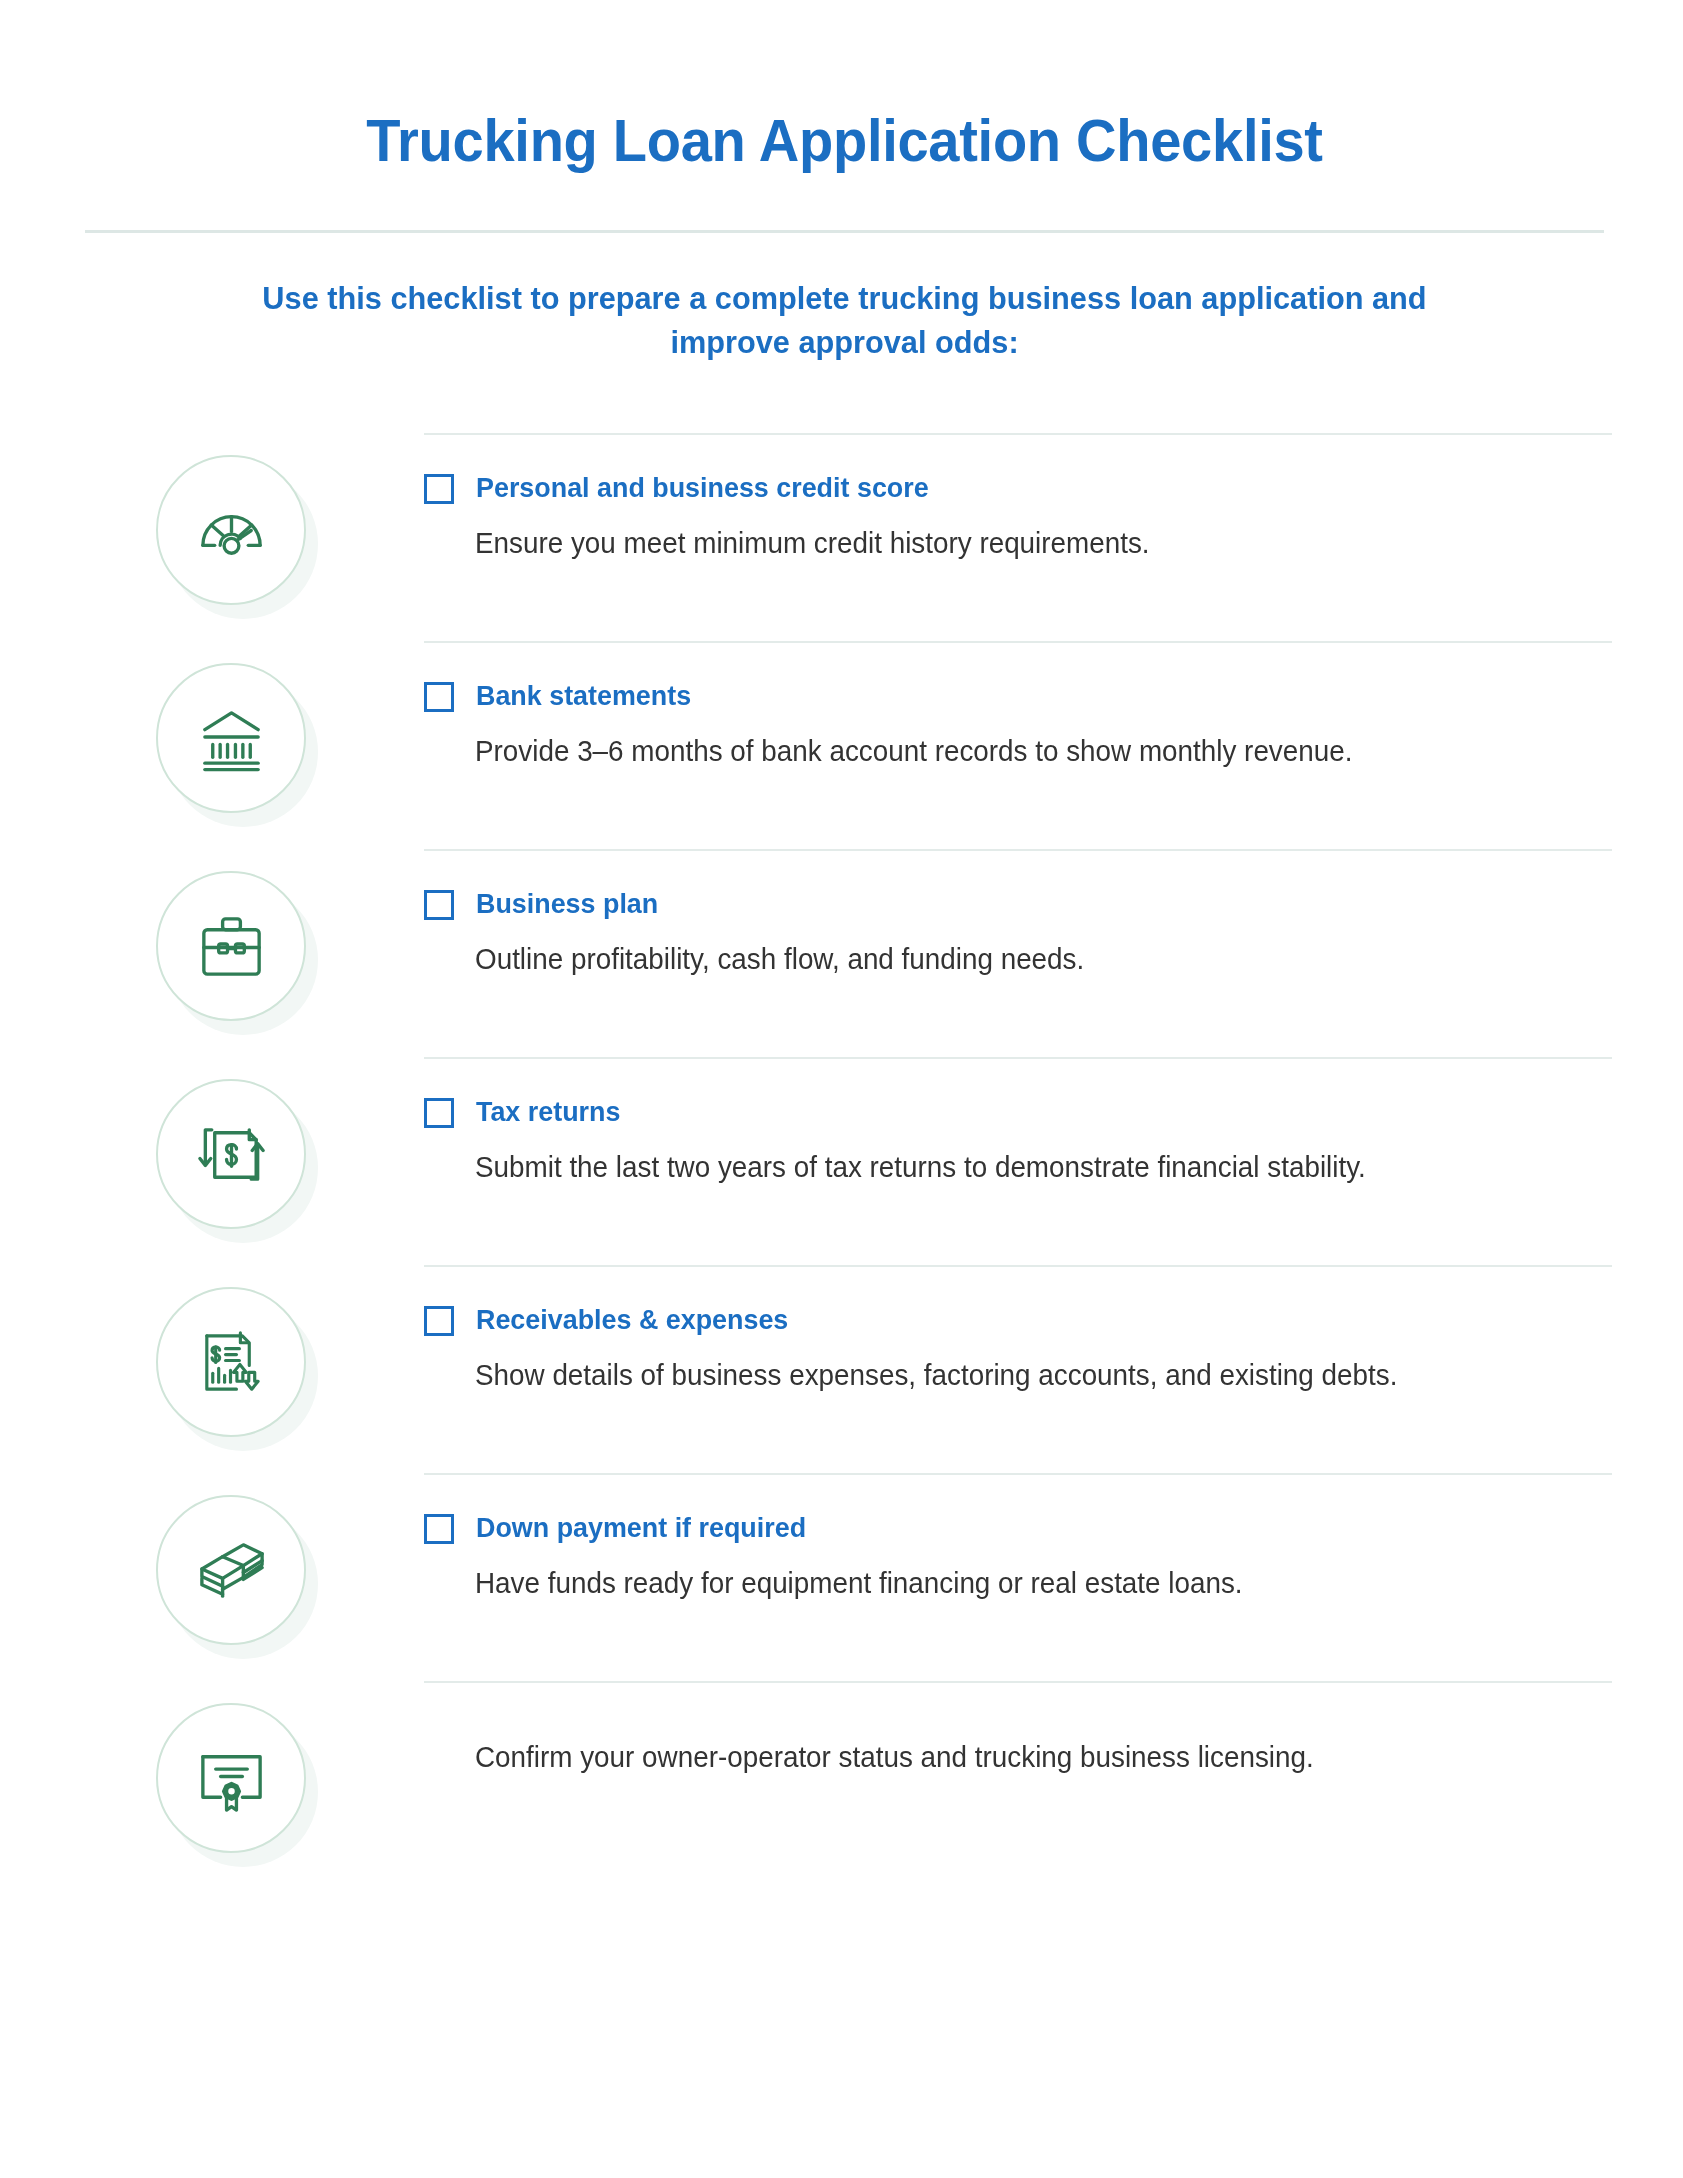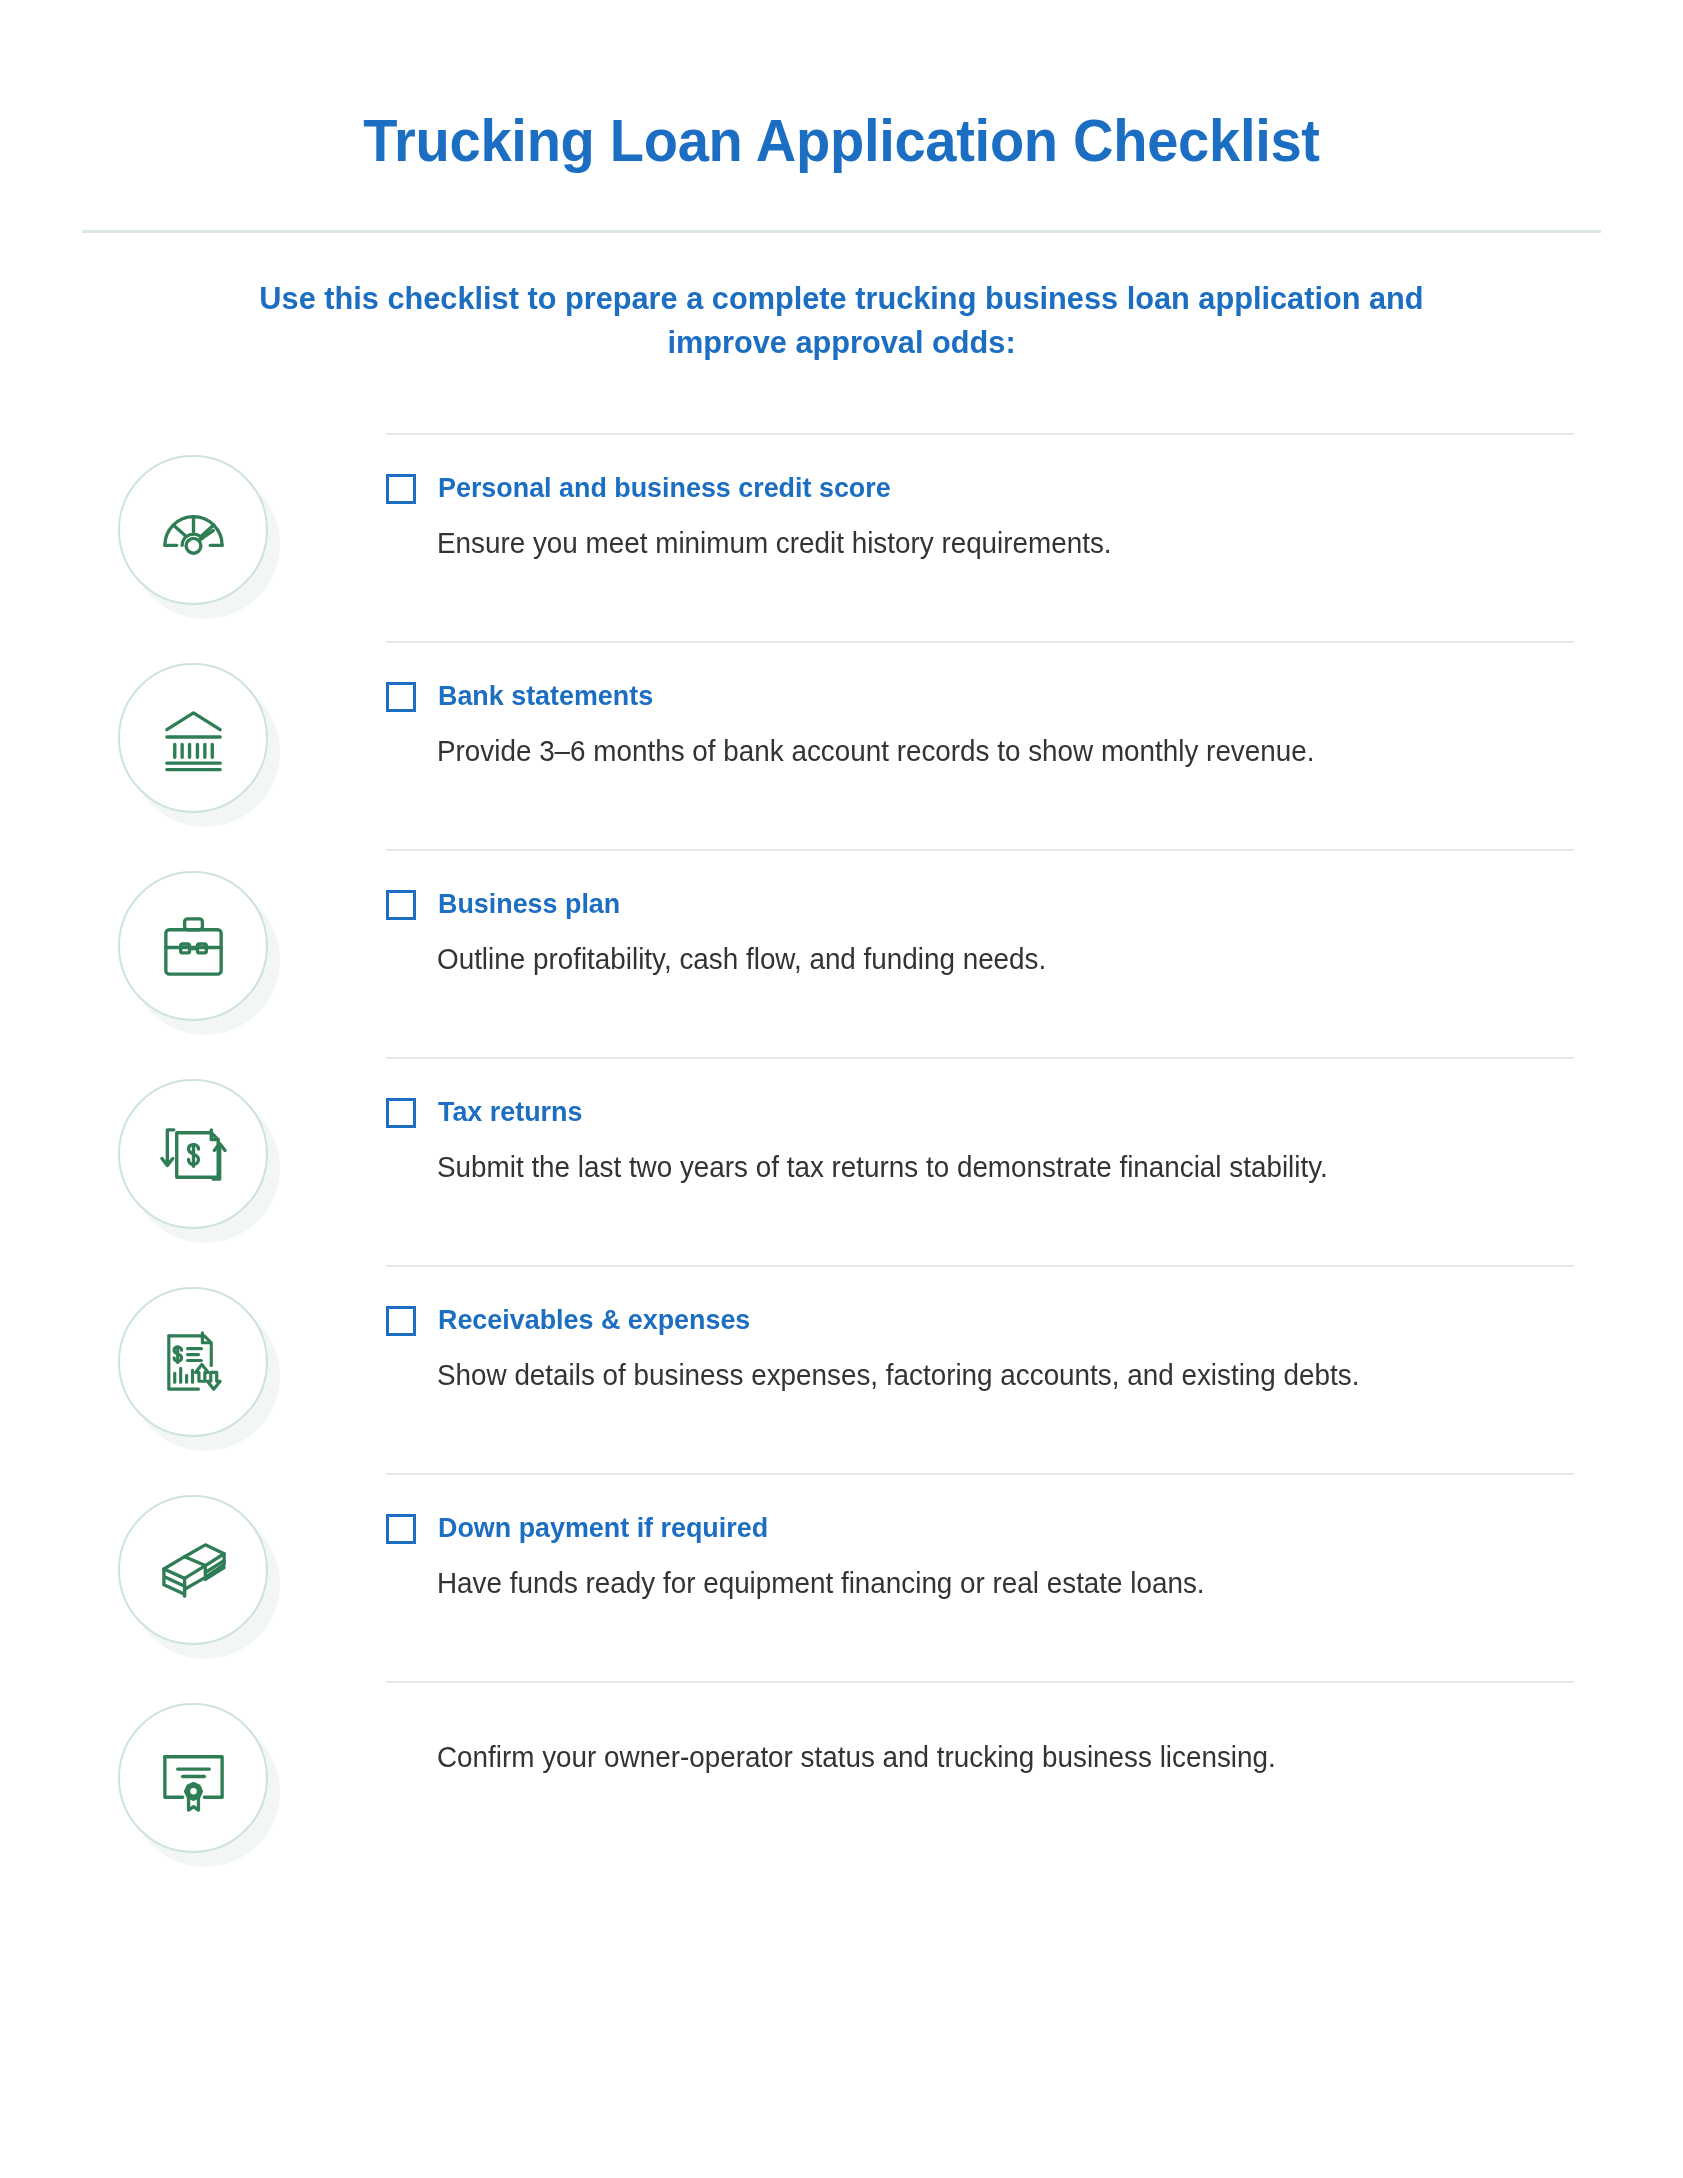--- a/index.html
+++ b/index.html
@@ -14,20 +14,21 @@
     -webkit-font-smoothing: antialiased;
     overflow: hidden;
   }
 
   .page {
     position: relative;
     width: 1683px;
     height: 2178px;
     background: #ffffff;
     box-sizing: border-box;
+    padding-left: 6px;
   }
 
   
   .header {
     padding-top: 111px;
     text-align: center;
   }
   .page-title {
     margin: 0;
     font-size: 59px;
@@ -65,20 +66,21 @@
   .checklist {
     margin-top: 69px;
     position: relative;
   }
 
   .row {
     position: relative;
     display: flex;
     align-items: flex-start;
     min-height: 208px;
+    margin-left: 32px;
   }
 
   
   .row .row-divider {
     position: absolute;
     top: 0;
     left: 386px;
     width: 1188px;
     height: 2px;
     background: #e3ebe9;

